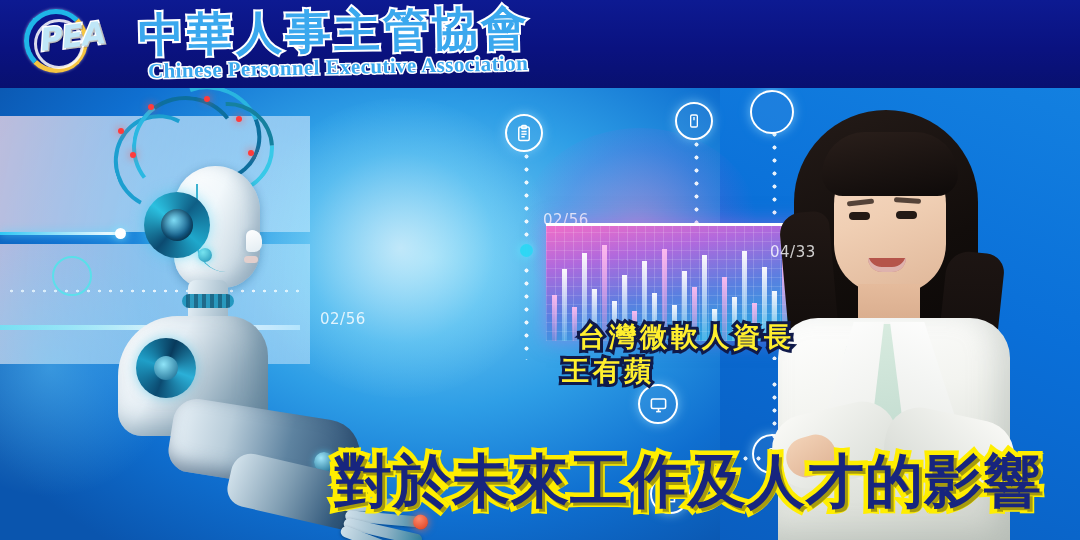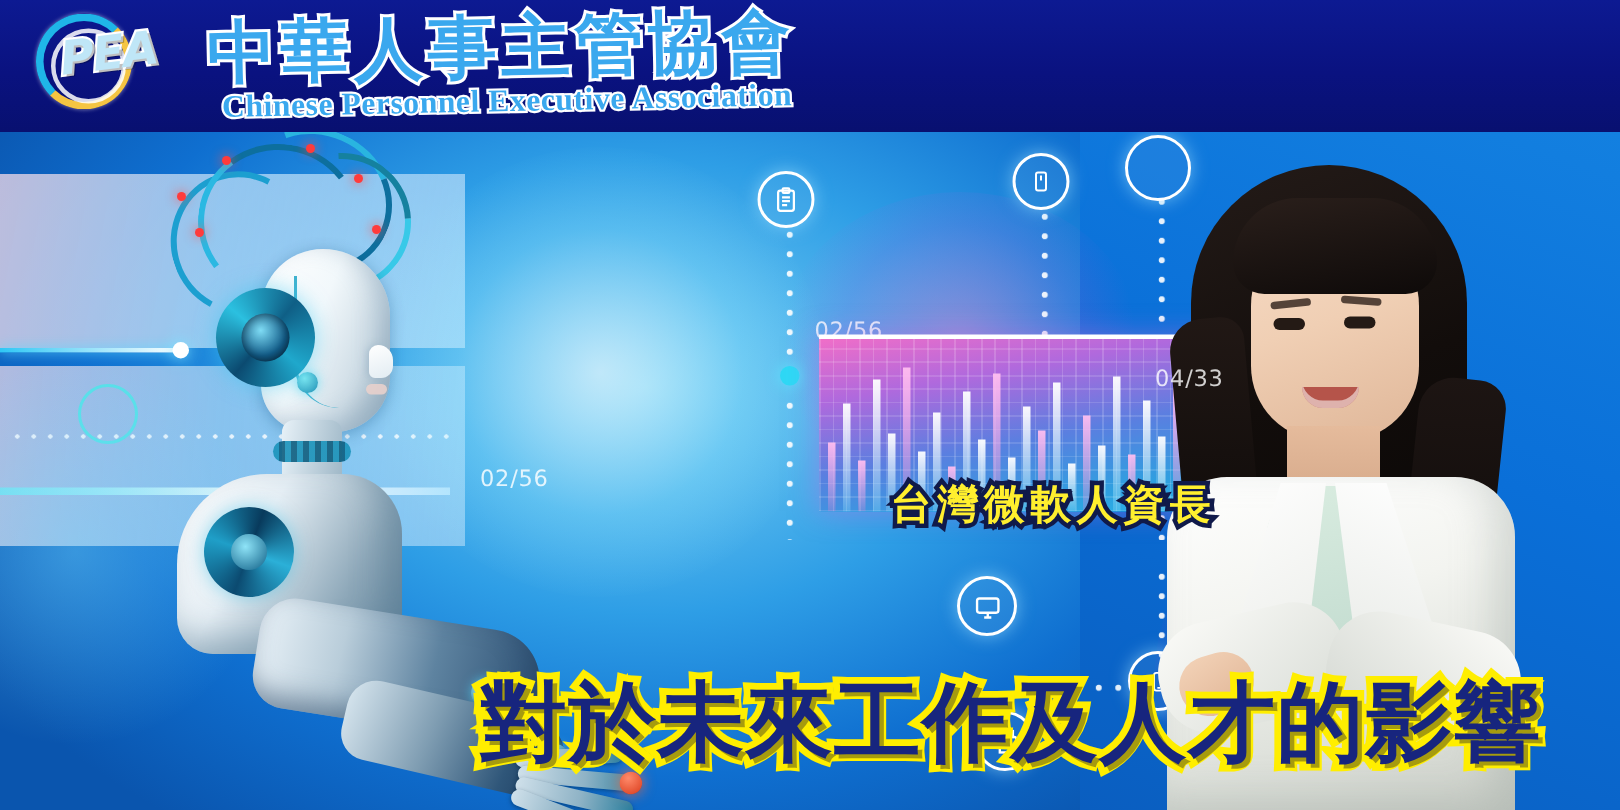--- a/index.html
+++ b/index.html
@@ -498,39 +498,39 @@
   }
   .headline-1 {
     left:24px; top:370px;
     font-size:58px; letter-spacing:1px;
     color:#9e0a0a;
     -webkit-text-stroke:9px #ffee00;
     paint-order:stroke fill;
     text-shadow:3px 3px 0 rgba(60,0,0,.35);
   }
   .headline-2 {
-    left:320px; top:452px;
+    left:334px; top:452px;
     font-size:58px; letter-spacing:1px;
     color:#17257e;
     -webkit-text-stroke:9px #ffee00;
     paint-order:stroke fill;
     text-shadow:3px 3px 0 rgba(0,0,40,.35);
   }
 
   
   .speaker {
     position:absolute; left:548px; top:232px; z-index:62;
     font-family:"DejaVu Sans","Liberation Sans", sans-serif;
     font-weight:bold; font-size:27px; line-height:34px;
     color:#ffef2e;
     -webkit-text-stroke:6px #101a4a;
     paint-order:stroke fill;
     letter-spacing:4px;
   }
-  .speaker .l2 { margin-left:46px; display:block; }
+  .speaker .l2 { margin-left:30px; display:block; }
   .speaker .l3 { margin-left:14px; display:block; }
   .speaker .l1 { display:block; }
 </style>
 </head>
 <body>
 
 <div class="banner">
 
   <div class="header">
     <div class="header-inner">
@@ -741,19 +741,20 @@
       <div class="ph-inner-top"></div>
       <div class="ph-lapel-l"></div>
       <div class="ph-lapel-r"></div>
       <div class="ph-arm-l"></div>
       <div class="ph-arm-r"></div>
       <div class="ph-hand"></div>
     </div>
 
     <div class="speaker">
       <span class="l2">台灣微軟人資長</span>
+      <span class="l3">王有蘋</span>
     </div>
 
   </div>
 
   <div class="headline-2">對於未來工作及人才的影響</div>
 
 </div>
 
 </body></html>

